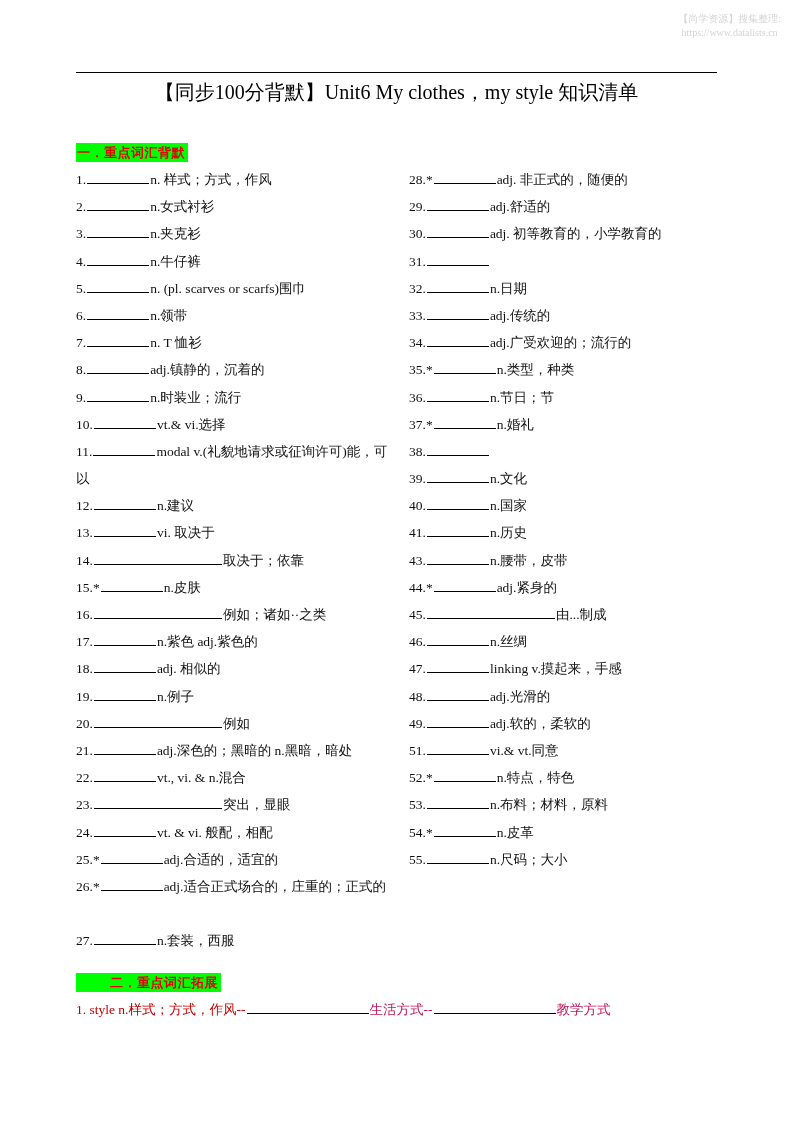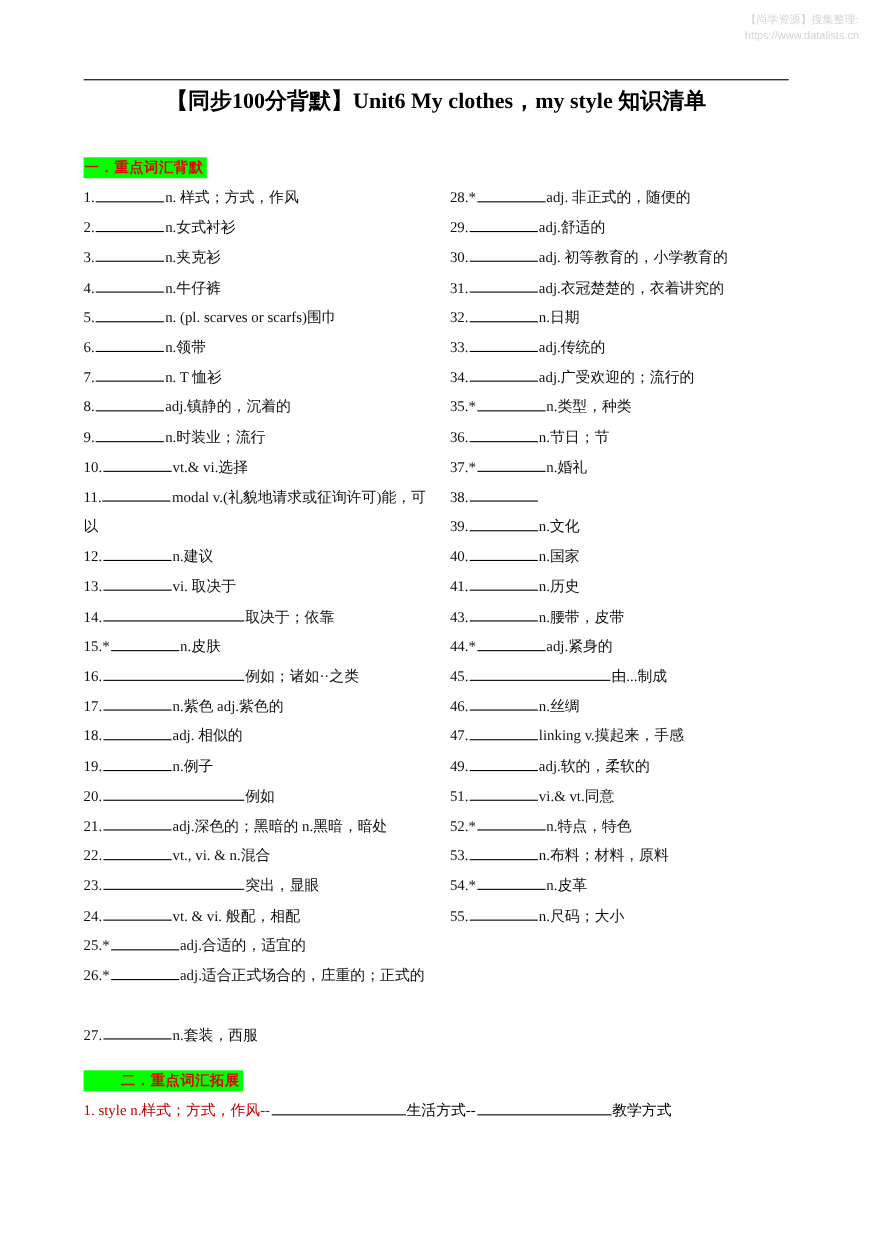--- a/index.html
+++ b/index.html
@@ -5,28 +5,28 @@
     html, body { margin: 0; padding: 0; background: #ffffff; }
     body {
       width: 793px; height: 1122px; position: relative; overflow: hidden;
       font-family: "Liberation Serif", "DejaVu Serif", serif;
       color: #111;
     }
     .watermark {
       position: absolute; right: 12px; top: 12px; text-align: center;
       color: #d4d4d4; font-size: 10px; line-height: 14px;
     }
-    .watermark .wm-line2 { font-family: Liberation Sans, sans-serif; }
+    .watermark .wm-line2 { font-family: Liberation Serif, serif; }
     .top-rule {
       position: absolute; left: 76px; top: 72px; width: 641px; height: 0;
       border-top: 1px solid #000;
     }
     .title {
       position: absolute; left: 0; width: 793px; top: 78px; text-align: center;
-      font-weight: bold; font-size: 20px; line-height: 28px; color: #000;
+      font-weight: normal; font-size: 20px; line-height: 28px; color: #000;
       font-family: "Liberation Serif", "DejaVu Serif", serif;
     }
     .section-head {
       position: absolute; left: 76px; height: 19px; background: #00ff00;
       color: #e60000; font-weight: bold; font-size: 13px; line-height: 19px;
       padding: 0 3px 0 1px; font-family: "DejaVu Sans", sans-serif;
       letter-spacing: 0.5px;
     }
     .vocab-col { position: absolute; top: 166px; font-size: 13.5px; }
     .vocab-col.left { left: 76px; width: 320px; }
@@ -42,21 +42,21 @@
       vertical-align: baseline; margin: 0 1px;
     }
     .blank.short { width: 62px; }
     .blank.long { width: 128px; }
     .blank.ext { width: 122px; }
     .gloss { display: inline; }
     .ext-line {
       position: absolute; left: 76px; top: 999px; font-size: 13.5px;
       color: #c00000; line-height: 22px; white-space: nowrap;
     }
-    .ext-line .black { color: #000000; }
+    .ext-line .black { color: #be185d; }
   </style>
 </head>
 <body>
 
 <div class="watermark">
   <div>【尚学资源】搜集整理:</div>
   <div class="wm-line2">https://www.datalists.cn</div>
 </div>
 
 <div class="top-rule"></div>
@@ -206,21 +206,20 @@
       <span class="gloss">adj.舒适的</span>
     </div>
     <div class="item">
       <span class="num">30.</span>
       <span class="blank short"></span>
       <span class="gloss">adj.  初等教育的，小学教育的</span>
     </div>
     <div class="item">
       <span class="num">31.</span>
       <span class="blank short"></span>
-      <span class="gloss">adj.衣冠楚楚的，衣着讲究的</span>
     </div>
     <div class="item">
       <span class="num">32.</span>
       <span class="blank short"></span>
       <span class="gloss">n.日期</span>
     </div>
     <div class="item">
       <span class="num">33.</span>
       <span class="blank short"></span>
       <span class="gloss">adj.传统的</span>
@@ -281,20 +280,25 @@
     </div>
     <div class="item">
       <span class="num">46.</span>
       <span class="blank short"></span>
       <span class="gloss">n.丝绸</span>
     </div>
     <div class="item">
       <span class="num">47.</span>
       <span class="blank short"></span>
       <span class="gloss">linking v.摸起来，手感</span>
+    </div>
+    <div class="item">
+      <span class="num">48.</span>
+      <span class="blank short"></span>
+      <span class="gloss">adj.光滑的</span>
     </div>
     <div class="item">
       <span class="num">49.</span>
       <span class="blank short"></span>
       <span class="gloss">adj.软的，柔软的</span>
     </div>
     <div class="item">
       <span class="num">51.</span>
       <span class="blank short"></span>
       <span class="gloss">vi.&amp; vt.同意</span>

